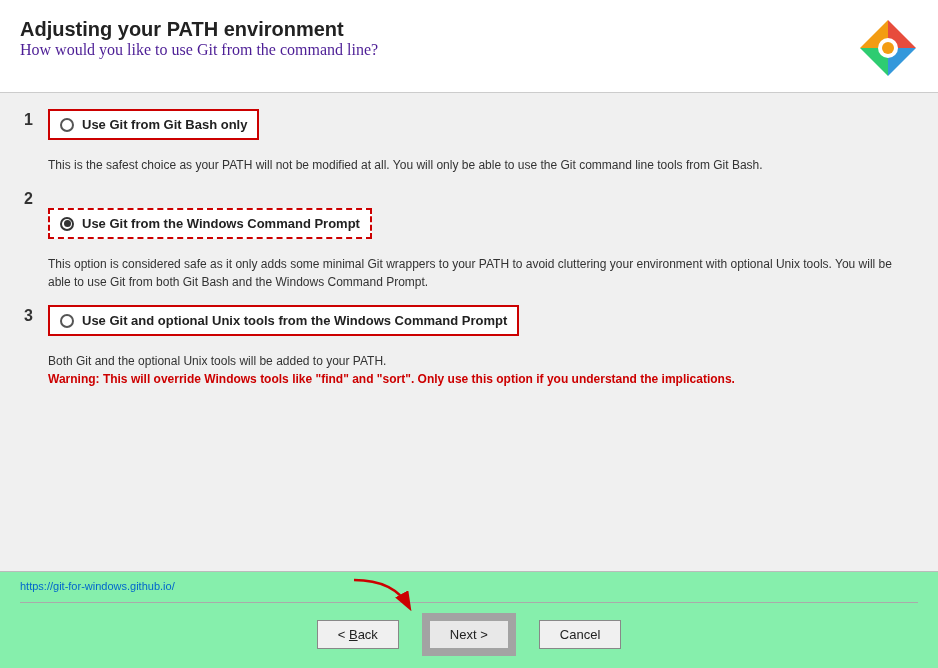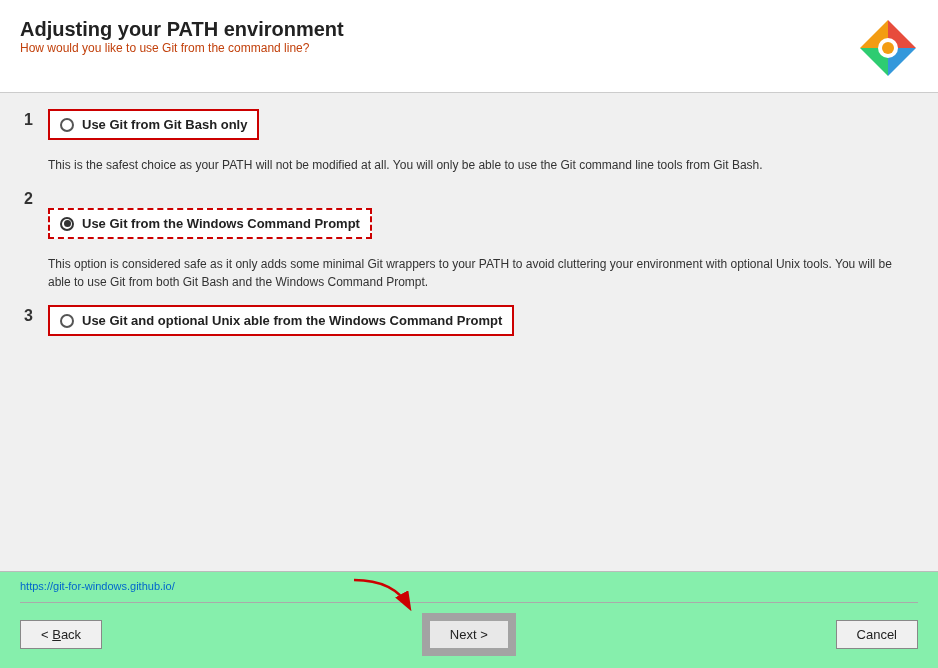--- a/index.html
+++ b/index.html
@@ -29,22 +29,23 @@
     .header-text {
       display: flex;
       flex-direction: column;
     }
     .header-title {
       font-size: 20px;
       font-weight: bold;
       color: #222;
     }
     .header-subtitle {
-      font-size: 12px;
-      color: #c2410c;
+      font-size: 16px;
+      color: #4c1d95;
+      font-family: Liberation Serif, serif;
     }
     .logo {
       width: 60px;
       height: 60px;
       flex-shrink: 0;
     }
     .content {
       flex: 1;
       padding: 16px 24px;
       overflow: hidden;
@@ -126,22 +127,22 @@
       display: block;
       margin-bottom: 10px;
     }
     .footer-divider {
       border: none;
       border-top: 1px solid #aaa;
       margin-bottom: 10px;
     }
     .footer-buttons {
       display: flex;
-      justify-content: space-between;
-      gap: 0;
+      justify-content: center;
+      gap: 23px;
       align-items: center;
     }
     .btn {
       padding: 6px 20px;
       font-size: 13px;
       cursor: pointer;
       border: 1px solid #888;
       background: #f0f0f0;
       color: #222;
       min-width: 80px;
@@ -209,25 +210,27 @@
         </div>
       </div>
       <div class="option-desc">This option is considered safe as it only adds some minimal Git wrappers to your PATH to avoid cluttering your environment with optional Unix tools. You will be able to use Git from both Git Bash and the Windows Command Prompt.</div>
     </div>
 
     <div class="option-section" style="margin-top:14px;">
       <div class="option-row">
         <span class="option-number">3</span>
         <div class="option-box">
           <div class="option-radio"></div>
-          <span class="option-label">Use Git and optional Unix able from the Windows Command Prompt</span>
+          <span class="option-label">Use Git and optional Unix tools from the Windows Command Prompt</span>
         </div>
       </div>
       <div class="option-desc">
+        <span>Both Git and the optional Unix tools will be added to your PATH.</span>
         <br>
+        <span class="warning-text">Warning: This will override Windows tools like "find" and "sort". Only use this option if you understand the implications.</span>
       </div>
     </div>
 
   </div>
 
   <div class="footer">
     <a class="footer-link">https://git-for-windows.github.io/</a>
     <hr class="footer-divider">
     <div class="footer-buttons">
       <button class="btn">

